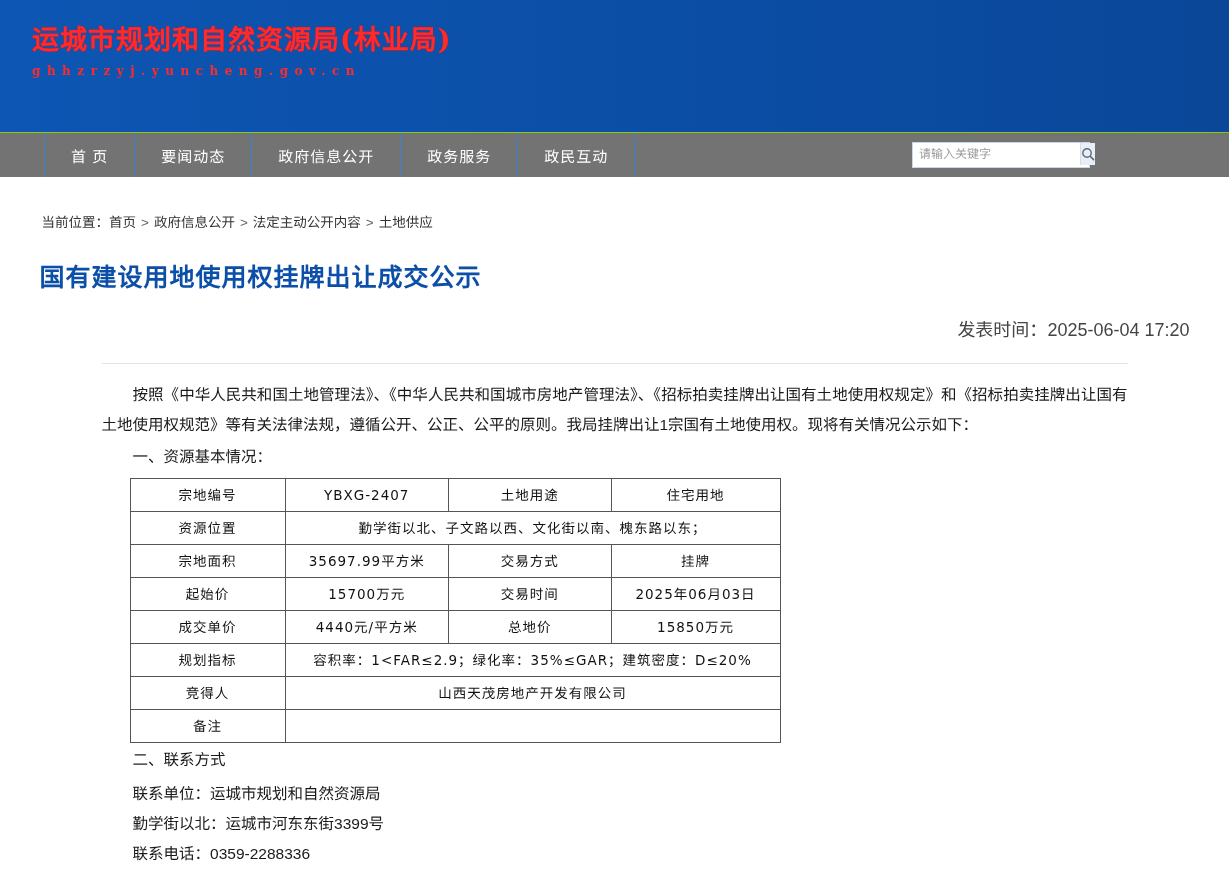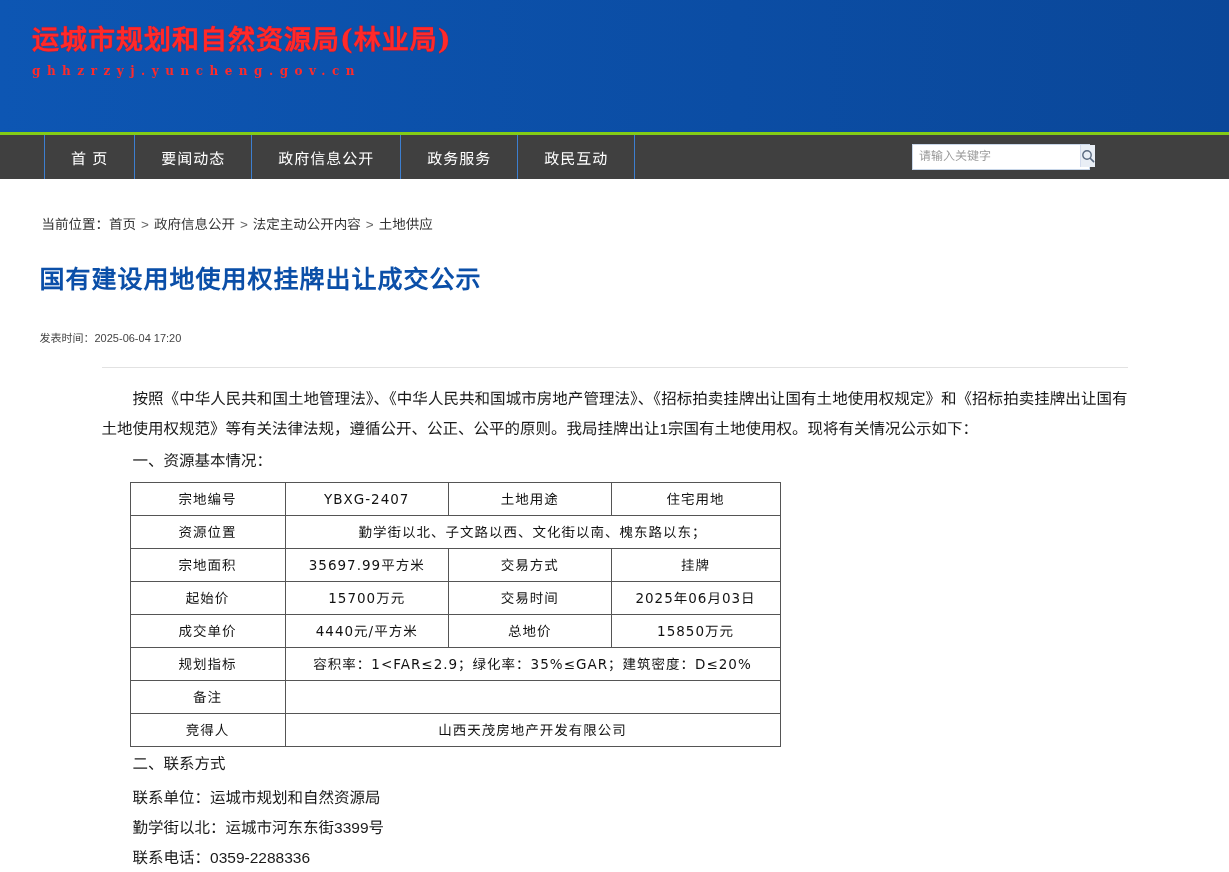--- a/index.html
+++ b/index.html
@@ -42,22 +42,22 @@
     font-weight: bold;
     font-size: 12px;
     color: #ff2a2a;
     letter-spacing: 6.5px;
     white-space: nowrap;
   }
 
   
   .nav-bar {
     height: 44px;
-    background: #404040;
-    border-top: 3px solid #84cc16;
+    background: #737373;
+    border-top: 1px solid #84cc16;
     display: flex;
     align-items: stretch;
     position: relative;
   }
   .nav-item {
     display: flex;
     align-items: center;
     justify-content: center;
     padding: 0 26px;
     color: #ffffff;
@@ -121,24 +121,24 @@
 
   .doc-title {
     text-align: left;
     color: #0b4fa8;
     font-size: 25px;
     font-weight: bold;
     letter-spacing: 1px;
     margin-top: 22px;
   }
   .doc-meta {
-    text-align: left;
-    font-size: 11px;
+    text-align: right;
+    font-size: 18px;
     color: #444;
-    margin-top: 34px;
+    margin-top: 22px;
   }
   .divider {
     border: 0;
     border-top: 1px solid #e2e2e2;
     margin: 22px 62px 0 62px;
   }
 
   .article {
     padding: 0 62px;
     margin-top: 16px;
@@ -251,27 +251,27 @@
         <td class="lbl">成交单价</td>
         <td class="v1">4440元/平方米</td>
         <td class="lbl2">总地价</td>
         <td class="v2">15850万元</td>
       </tr>
       <tr>
         <td class="lbl">规划指标</td>
         <td colspan="3" class="small-txt">容积率：1&lt;FAR≤2.9；绿化率：35%≤GAR；建筑密度：D≤20%</td>
       </tr>
       <tr>
+        <td class="lbl">竞得人</td>
+        <td colspan="3">山西天茂房地产开发有限公司</td>
+      </tr>
+      <tr>
         <td class="lbl tall">备注</td>
         <td colspan="3" class="tall"></td>
       </tr>
-      <tr>
-        <td class="lbl">竞得人</td>
-        <td colspan="3">山西天茂房地产开发有限公司</td>
-      </tr>
     </tbody>
       </table>
 
     <div class="sec-head">二、联系方式</div>
 
     <div class="contact-block">
       <div class="contact-line">
         <span>联系单位：</span><span>运城市规划和自然资源局</span>
       </div>
       <div class="contact-line">

